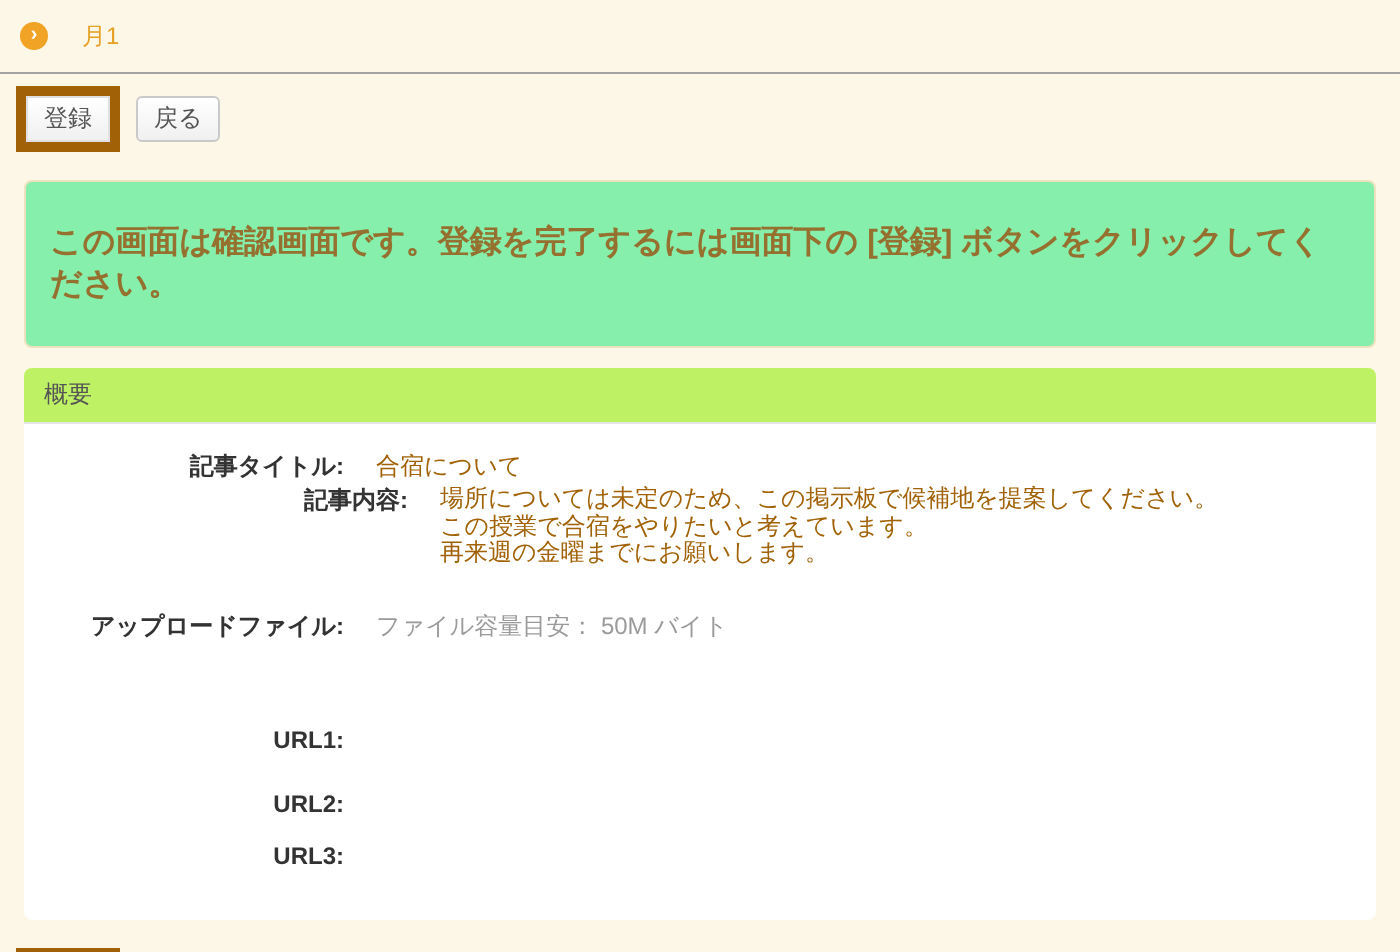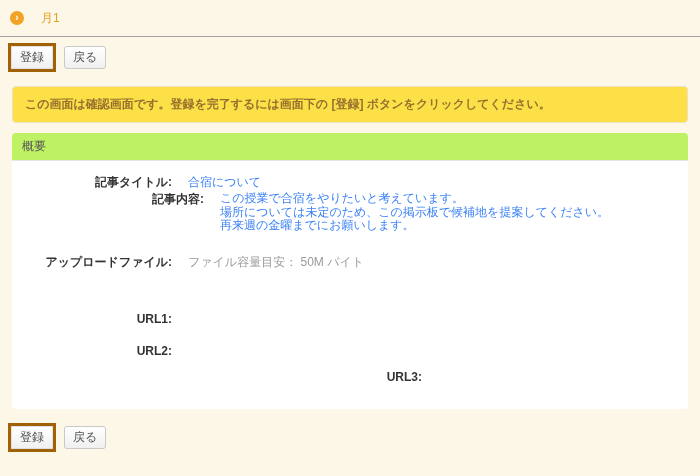--- a/index.html
+++ b/index.html
@@ -24,40 +24,40 @@
     display: inline-flex; align-items: center; justify-content: center;
     font-size: 10px; font-weight: bold; line-height: 1;
     margin-right: 8px; flex-shrink: 0;
   }
   .page-title { font-size: 13px; font-weight: bold; color: #2f3c62; letter-spacing: 0.5px; }
   .page-badge { font-size: 12px; font-weight: normal; color: #e6a023; margin-left: 9px; }
 
   
   .toolbar { display: flex; align-items: center; padding-left: 8px; margin-top: 6px; }
   .toolbar.bottom { margin-top: 14px; }
-  .highlight-ring { border: 3px solid #a16207; display: inline-flex; background: #f97316; }
+  .highlight-ring { border: 5px solid #a16207; display: inline-flex; background: #f97316; }
   .btn {
     background: linear-gradient(#ffffff, #f0f0f0);
     border: 1px solid #c9c9c9; border-radius: 3px;
     font-family: inherit;
     font-size: 12px; color: #555;
     padding: 3px 8px; line-height: 15px;
     cursor: pointer; white-space: nowrap;
   }
   .highlight-ring .btn { border-radius: 0; border-color: #e0e0e0; }
   .btn-back { margin-left: 8px; }
 
   
   .notice {
     margin: 14px 12px 0 12px;
-    background: #fde047;
+    background: #86efac;
     border: 1px solid #ede1bf;
     border-radius: 4px;
-    padding: 9px 12px;
-    font-size: 12px; font-weight: bold; color: #96702e;
+    padding: 20px 12px;
+    font-size: 16px; font-weight: bold; color: #96702e;
   }
 
   
   .panel { margin: 10px 12px 0 12px; }
   .panel-header {
     background: #bef264;
     border-radius: 4px 4px 0 0;
     border-bottom: 1px solid #e4e4e6;
     padding: 5px 10px;
     font-size: 12px; color: #555;
@@ -70,32 +70,32 @@
 
   .field-row { display: flex; align-items: flex-start; }
   .field-label {
     width: 160px; flex-shrink: 0;
     text-align: right;
     font-size: 12px; font-weight: bold; color: #333;
     line-height: 15px;
   }
   .field-value {
     margin-left: 16px;
-    font-size: 12px; color: #3b82f6;
+    font-size: 12px; color: #a16207;
     line-height: 15px; min-height: 15px;
   }
   .field-value .vline { display: block; line-height: 13.5px; }
   .muted { color: #9a9a9a; }
 
   .row-title   { margin-bottom: 2px; }
   .row-content { margin-bottom: 22px; margin-left: 32px; }
   .row-upload  { margin-bottom: 42px; }
   .row-url1    { margin-bottom: 17px; }
   .row-url2    { margin-bottom: 11px; }
-  .row-url3    { margin-bottom: 0; justify-content: center; }
+  .row-url3    { margin-bottom: 0; }
 </style>
 </head>
 <body>
 
 <div class="page-header">
   <span class="bullet-icon">›</span>
   <span class="page-badge">月1</span>
 </div>
 
 <div class="toolbar top">
@@ -112,22 +112,22 @@
   <div class="panel-body">
 
     <div class="field-row row-title">
       <span class="field-label">記事タイトル:</span>
       <span class="field-value">合宿について</span>
     </div>
 
     <div class="field-row row-content">
       <span class="field-label">記事内容:</span>
       <span class="field-value">
+        <span class="vline">場所については未定のため、この掲示板で候補地を提案してください。</span>
         <span class="vline">この授業で合宿をやりたいと考えています。</span>
-        <span class="vline">場所については未定のため、この掲示板で候補地を提案してください。</span>
         <span class="vline">再来週の金曜までにお願いします。</span>
       </span>
     </div>
 
     <div class="field-row row-upload">
       <span class="field-label">アップロードファイル:</span>
       <span class="field-value muted">ファイル容量目安： 50M バイト</span>
     </div>
 
     <div class="field-row row-url1">

